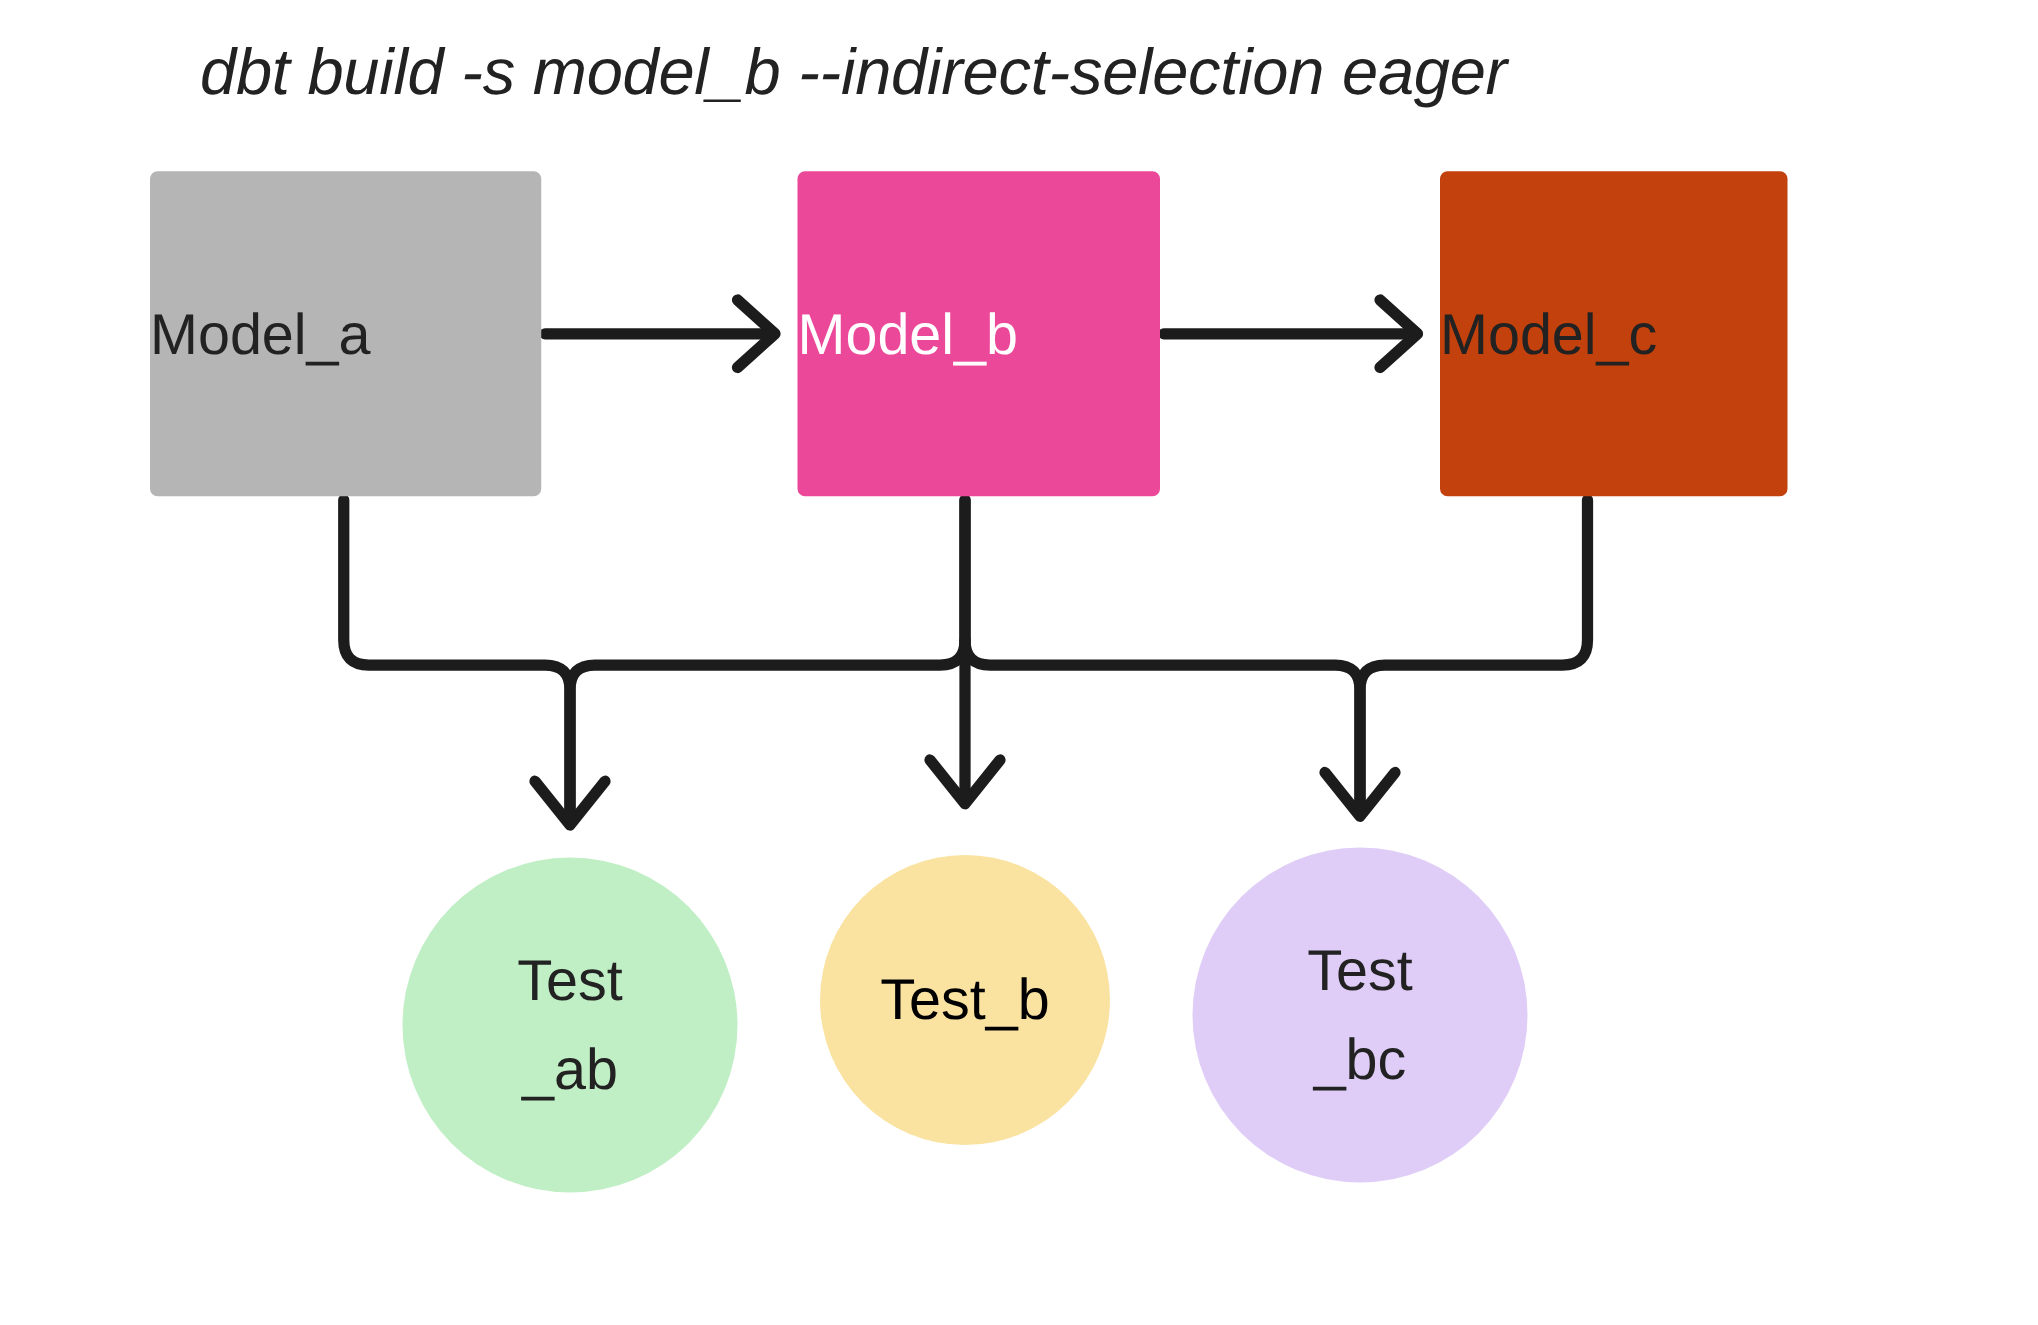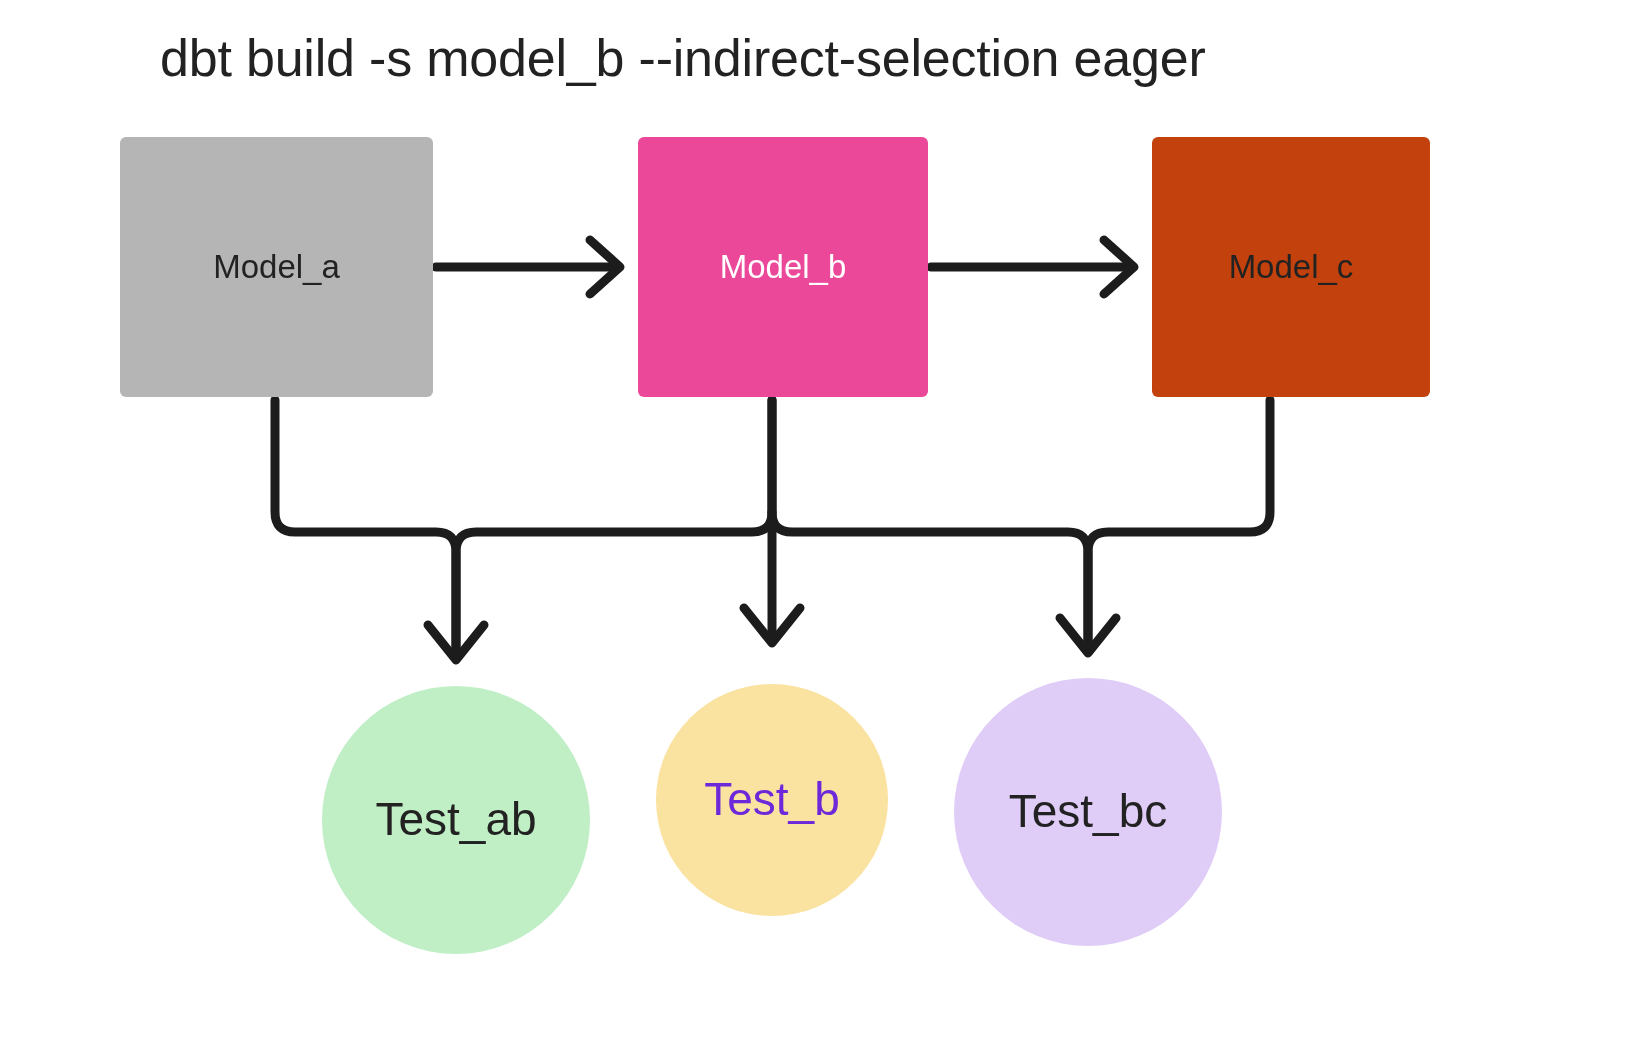--- a/index.html
+++ b/index.html
@@ -21,35 +21,35 @@
   }
   #diagram-title {
     position: absolute;
     left: 160px;
     top: 28px;
     font-size: 52px;
     font-weight: 400;
     color: #222222;
     letter-spacing: -0.2px;
     white-space: nowrap;
+    font-style: italic;
   }
   .node-box {
     position: absolute;
     border-radius: 6px;
     display: flex;
     align-items: center;
-    justify-content: center;
-    font-size: 33px;
+    font-size: 46px;
     font-weight: 400;
   }
   .node-circle {
     position: absolute;
     border-radius: 50%;
     display: flex;
-    flex-direction: row;
+    flex-direction: column;
     align-items: center;
     justify-content: center;
     font-size: 46px;
     font-weight: 400;
     line-height: 1.55;
     text-align: center;
   }
   .circle-line { display: block; }
   #edges-layer {
     position: absolute;
@@ -117,21 +117,21 @@
 
   <div class="node-box" style="left:1152px; top:137px; width:278px; height:260px; background:#c2410c; color:#222222;">
     <span>Model_c</span>
   </div>
 
   <div class="node-circle" style="left:322px; top:686px; width:268px; height:268px; background:#c0efc5; color:#222222;">
     <span class="circle-line">Test</span>
     <span class="circle-line">_ab</span>
   </div>
 
-  <div class="node-circle" style="left:656px; top:684px; width:232px; height:232px; background:#fae3a1; color:#6d28d9;">
+  <div class="node-circle" style="left:656px; top:684px; width:232px; height:232px; background:#fae3a1; color:#000000;">
     <span class="circle-line">Test_b</span>
   </div>
 
   <div class="node-circle" style="left:954px; top:678px; width:268px; height:268px; background:#dfcdf8; color:#222222;">
     <span class="circle-line">Test</span>
     <span class="circle-line">_bc</span>
   </div>
 
 </div>
 

